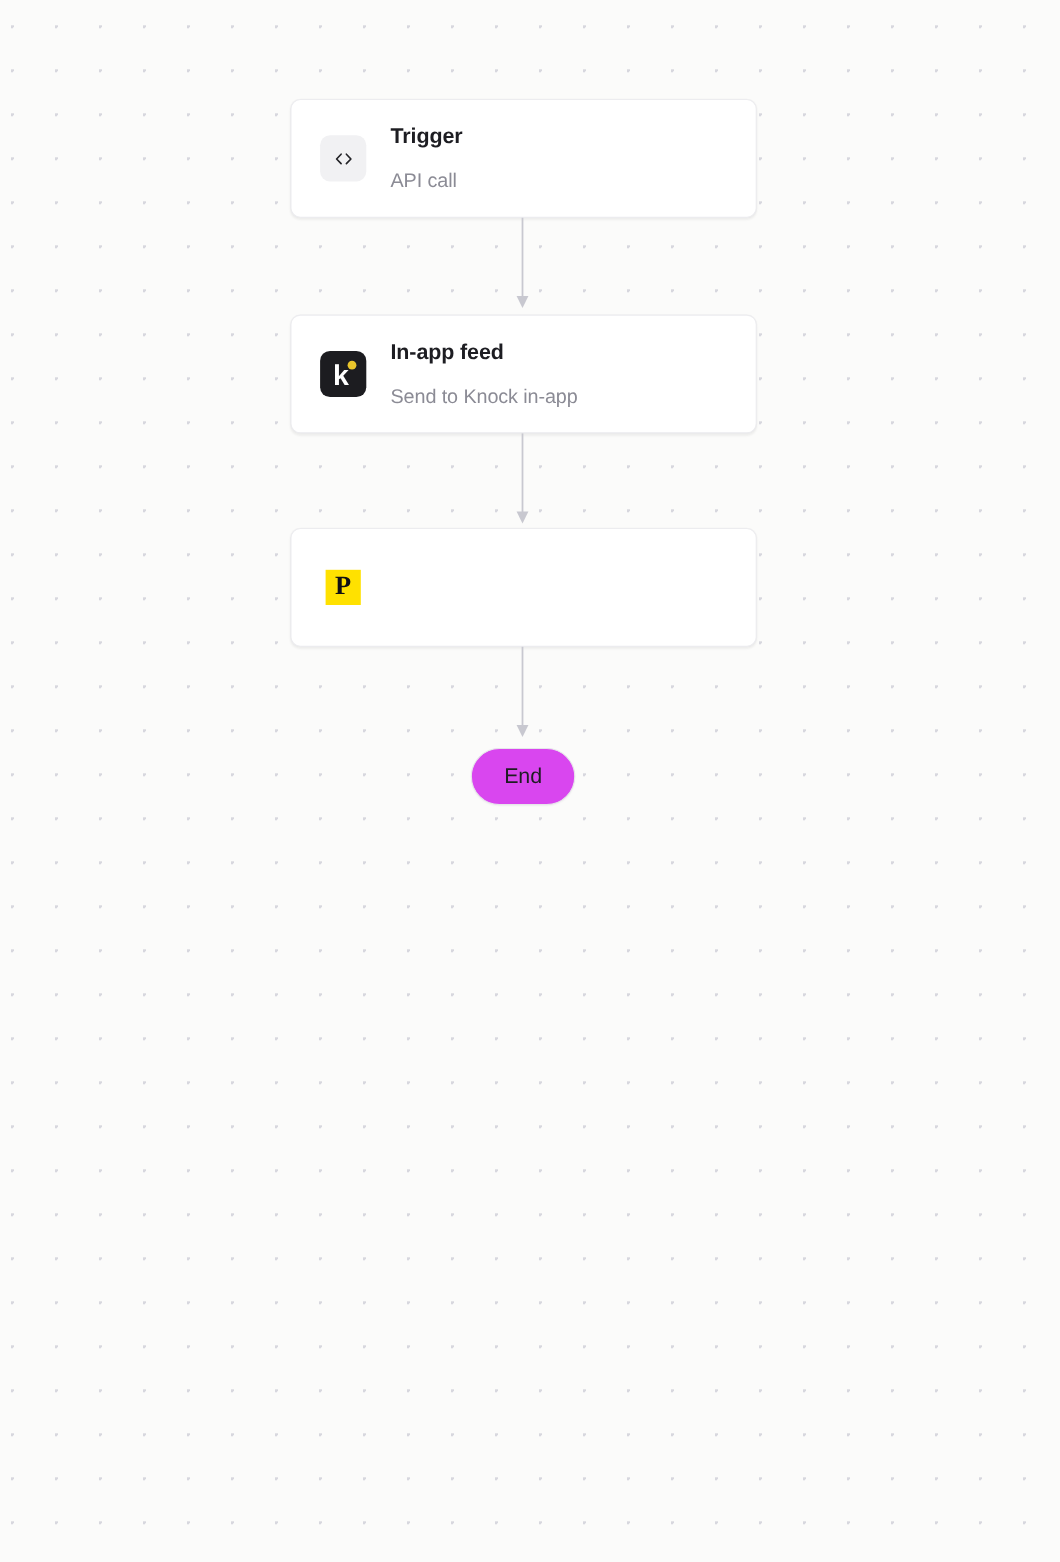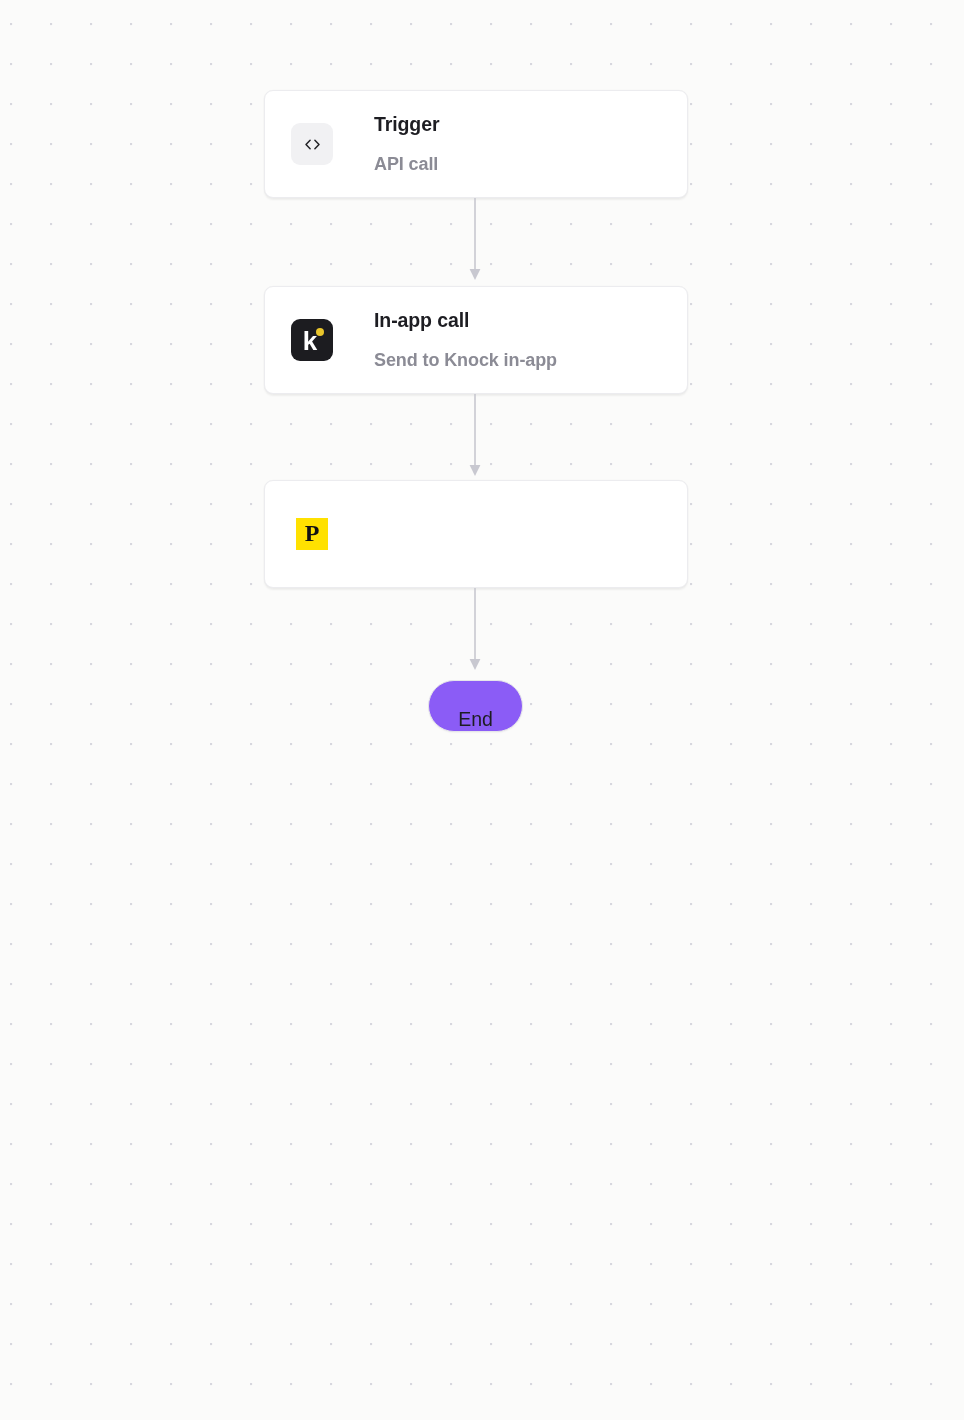--- a/index.html
+++ b/index.html
@@ -101,58 +101,58 @@
   .icon-postmark .pm-p {
     color: #101014;
     font-family: "Liberation Serif", serif;
     font-size: 24px;
     font-weight: 700;
     line-height: 1;
     position: relative;
     top: -1px;
   }
 
-  .node-text { display: flex; flex-direction: column; gap: 18px; margin-left: 19px; }
+  .node-text { display: flex; flex-direction: column; gap: 18px; }
 
   .node-title {
     font-size: 19.5px;
     font-weight: 600;
     color: #1d1d22;
     letter-spacing: -0.1px;
     line-height: 1.15;
   }
 
   .node-subtitle {
     font-size: 18px;
-    font-weight: 700;
+    font-weight: 400;
     color: #8b8b95;
     letter-spacing: -0.1px;
     line-height: 1.15;
   }
 
   
   .connector {
     position: absolute;
     left: 466px;
     width: 18px;
   }
   .connector svg { display: block; overflow: visible; }
 
   
   .end-node {
     position: absolute;
     left: 428px;
     top: 680px;
     width: 95px;
     height: 52px;
-    background: #8b5cf6;
+    background: #d946ef;
     border: 1px solid #e6e6ea;
     border-radius: 26px;
     display: flex;
-    align-items: flex-end;
+    align-items: center;
     justify-content: center;
     box-shadow: 0 1px 1.5px rgba(16, 17, 26, 0.04);
   }
   .end-label {
     font-size: 19.5px;
     font-weight: 500;
     color: #1d1d22;
     letter-spacing: -0.1px;
   }
 </style>
@@ -180,21 +180,21 @@
       <path d="M9 82 L3.6 71 L14.4 71 Z" fill="#c8c8d0"></path>
     </svg>
   </div>
 
   <div class="node-card" style="top:286px;">
     <div class="node-icon icon-knock">
       <span class="knock-k">k</span>
       <span class="knock-dot"></span>
     </div>
     <div class="node-text">
-      <div class="node-title">In-app call</div>
+      <div class="node-title">In-app feed</div>
       <div class="node-subtitle">Send to Knock in-app</div>
     </div>
   </div>
 
   <div class="connector" style="top:394px; height:84px;">
     <svg width="18" height="84" viewBox="0 0 18 84">
       <line x1="9" y1="0" x2="9" y2="72" stroke="#c8c8d0" stroke-width="1.6"></line>
       <path d="M9 82 L3.6 71 L14.4 71 Z" fill="#c8c8d0"></path>
     </svg>
   </div>

